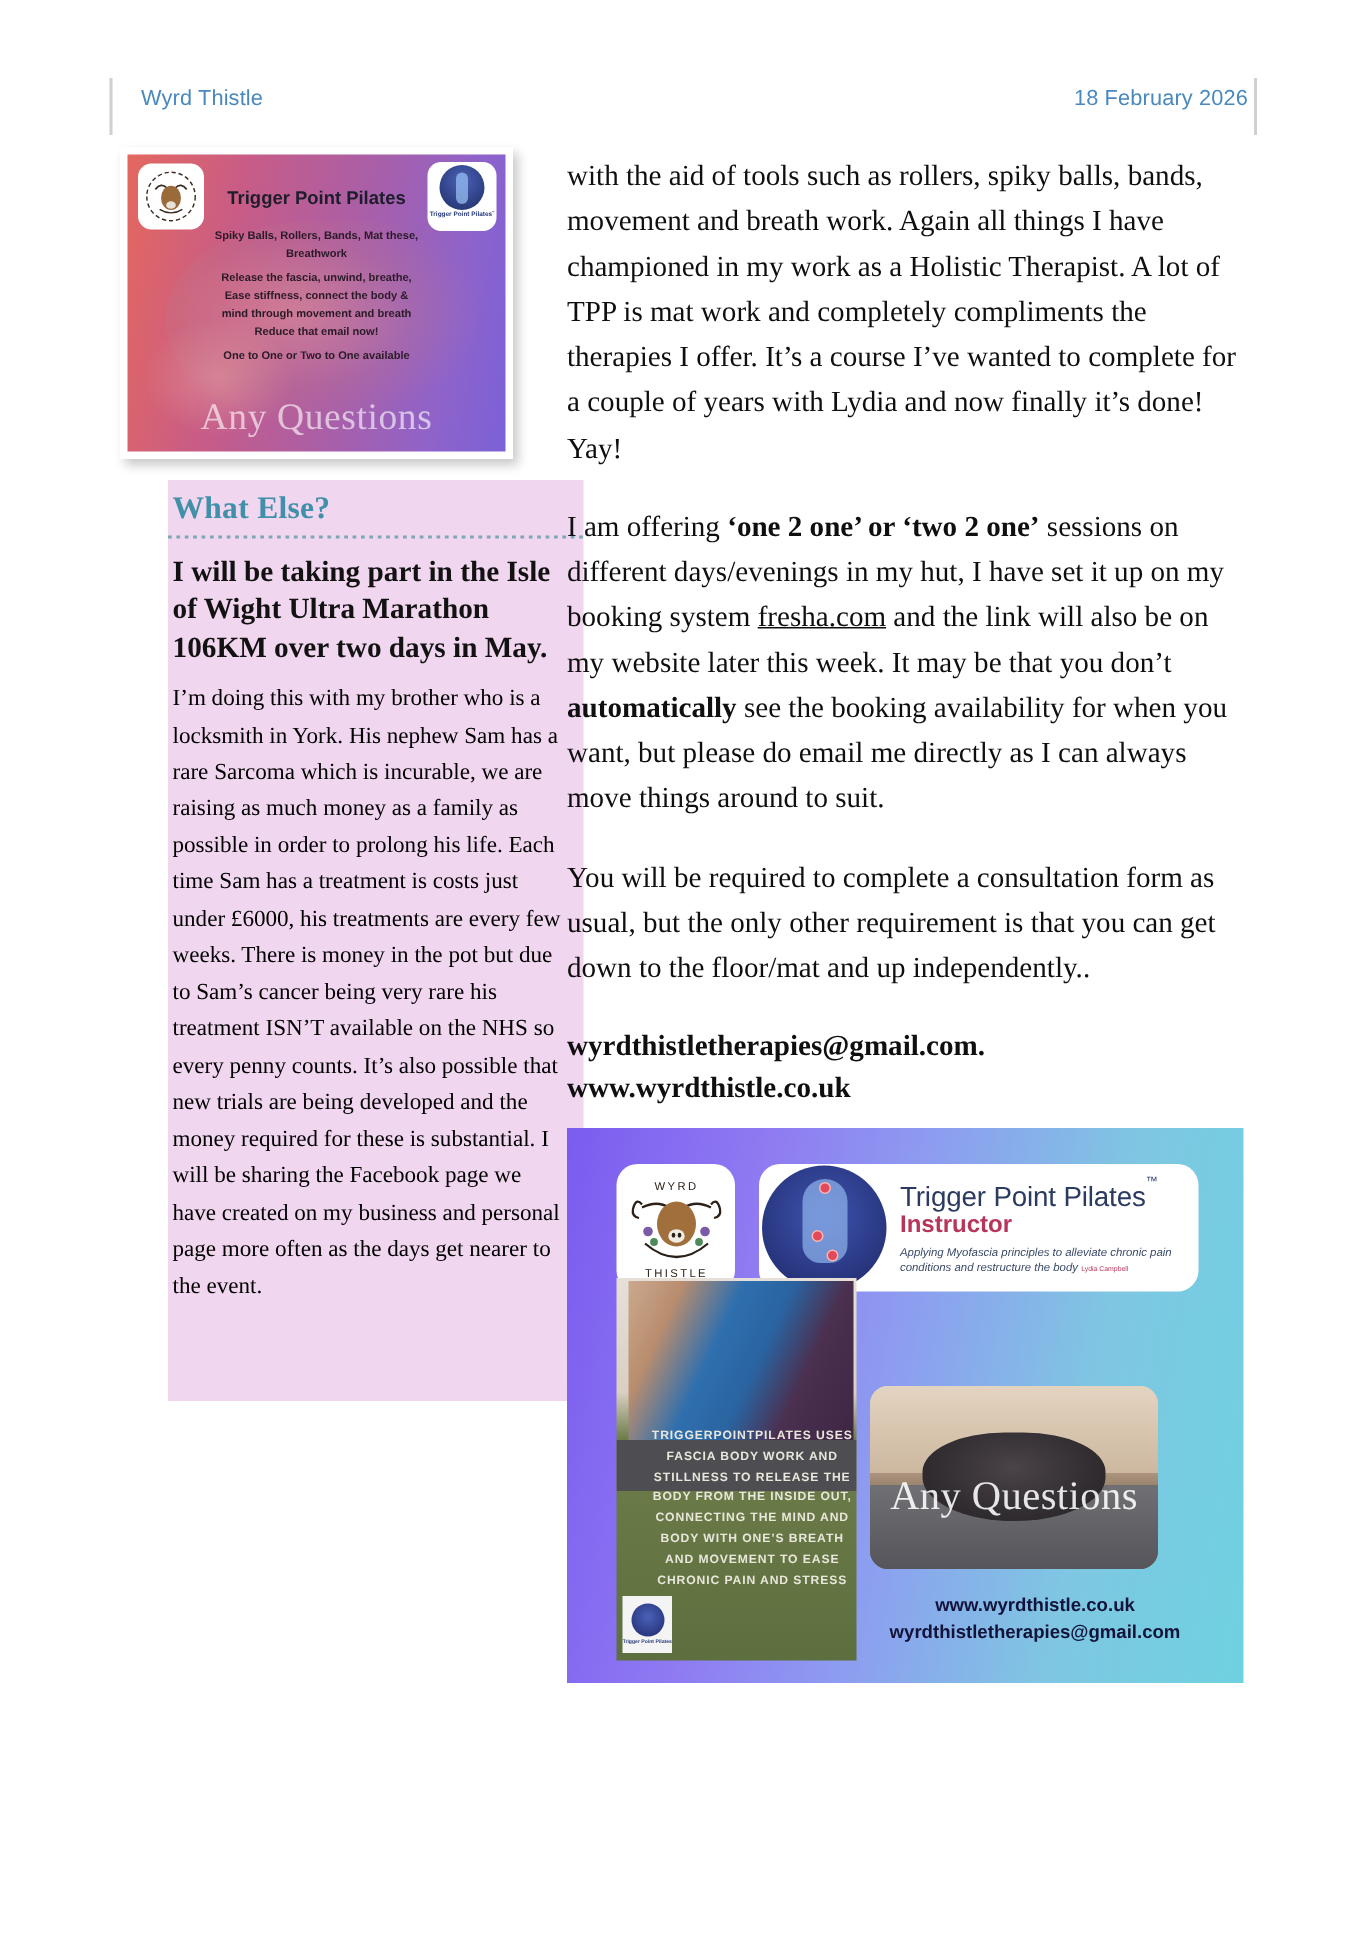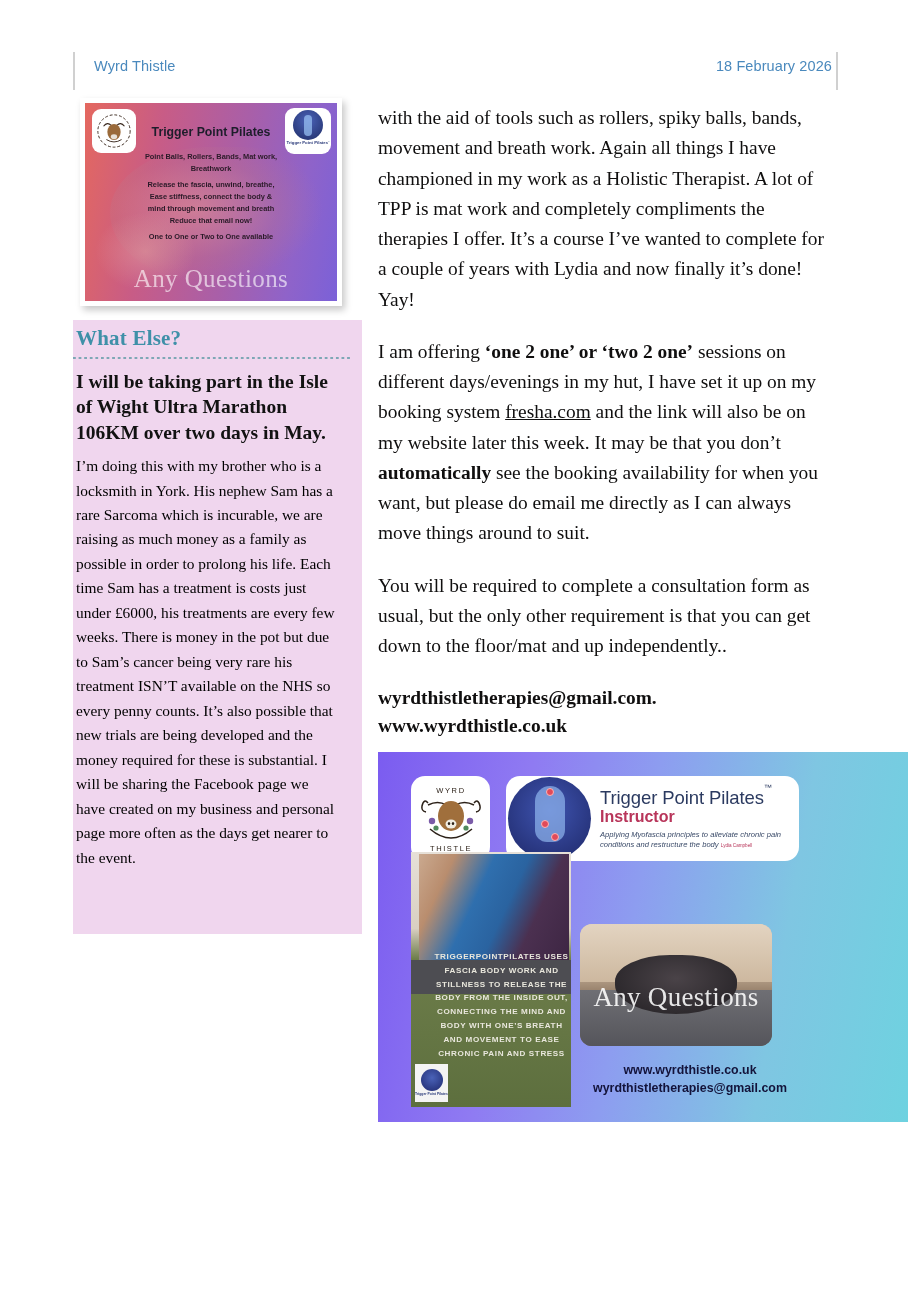--- a/index.html
+++ b/index.html
@@ -48,21 +48,21 @@
   .promo-title{position:absolute;left:0;right:0;top:22px;text-align:center;
     font-family:"Liberation Sans",sans-serif;font-size:12.3px;font-weight:bold;color:#1d1d2b;}
   .promo-lines{position:absolute;left:12px;right:12px;top:48px;text-align:center;
     font-family:"Liberation Sans",sans-serif;font-size:7.4px;font-weight:bold;
     color:#2a1a28;line-height:1.62;}
   .promo-lines .sp{display:block;height:4px;}
   .promo-any{position:absolute;left:0;right:0;bottom:8px;text-align:center;
     font-family:"Liberation Serif",serif;font-size:25px;color:rgba(255,255,255,.62);
     letter-spacing:.4px;}
 
-  .panel{position:relative;margin-top:14px;width:277px;background:#f0d6ee;padding:0 12px 64px 0;}
+  .panel{position:relative;margin-top:14px;width:277px;background:#f0d6ee;padding:0 0 64px 0;margin-left:39px;}
   .panel-h{font-family:"Liberation Serif",serif;font-weight:bold;font-size:21px;
     color:#3f90a8;padding:6px 0 5px 3px;letter-spacing:.2px;}
   .dots{height:3px;margin:1px 0 7px 0;
     background-image:linear-gradient(to right,#7ea7b5 0,#7ea7b5 2.4px,transparent 2.4px,transparent 5.6px);
     background-size:5.6px 2px;background-repeat:repeat-x;background-position:0 0;}
   .panel-lead{font-family:"Liberation Serif",serif;font-weight:bold;font-size:19.5px;
     color:#121212;line-height:1.30;padding:2px 8px 0 3px;}
   .panel-body{font-family:Liberation Serif, serif;font-size:15.4px;color:#000000;
     line-height:1.59;padding:9px 10px 0 3px;}
   .panel-body p{margin:0 0 17px 0;}
@@ -70,21 +70,21 @@
 
   
   .rcol{position:absolute;left:378px;top:103px;width:448px;}
   .rcol p{font-family:"Liberation Serif",serif;font-size:19.4px;color:#100f0f;
     line-height:1.56;margin:0 0 22px 0;}
   .rcol .contact{font-weight:bold;line-height:1.45;margin-top:4px;margin-bottom:12px;}
   .ul{text-decoration:underline;}
   .bd{font-weight:bold;}
 
   
-  .banner{position:relative;width:530px;height:370px;margin-top:4px;overflow:hidden;
+  .banner{position:relative;width:451px;height:370px;margin-top:4px;overflow:hidden;
     background:linear-gradient(100deg,#7b5cf0 0%,#8f7af2 26%,#8d9df0 48%,#7fc6e2 74%,#6ed2e0 100%);}
   .b-logo{position:absolute;left:33px;top:24px;width:79px;height:85px;background:#fff;
     border-radius:14px;display:flex;align-items:center;justify-content:center;}
   .b-logo svg{width:70px;height:74px;}
   .b-card{position:absolute;left:128px;top:24px;width:293px;height:85px;background:#fff;
     border-radius:14px;display:flex;align-items:center;}
   .b-card .body{width:83px;height:83px;flex:0 0 83px;border-radius:50%;margin-left:2px;
     background:radial-gradient(circle at 50% 40%,#3f54b0 0%,#27347c 72%,#1d2a66 100%);position:relative;}
   .b-card .body .torso{position:absolute;left:27px;top:9px;width:30px;height:56px;
     border-radius:15px 15px 12px 12px;background:rgba(150,190,245,.65);}
@@ -164,21 +164,21 @@
         </div>
 
         <div class="promo-badge">
           <div class="circ"></div>
           <div class="bt">Trigger Point Pilates˝</div>
         </div>
 
         <div class="promo-title">Trigger Point Pilates</div>
 
         <div class="promo-lines">
-          <span>Point Balls, Rollers, Bands, Mat work,</span><br>
+          <span>Spiky Balls, Rollers, Bands, Mat these,</span><br>
           <span>Breathwork</span>
           <span class="sp"></span>
           <span>Release the fascia, unwind, breathe,</span><br>
           <span>Ease stiffness, connect the body &amp;</span><br>
           <span>mind through movement and breath</span><br>
           <span>Reduce that email now!</span>
           <span class="sp"></span>
           <span>One to One or Two to One available</span>
         </div>
 

